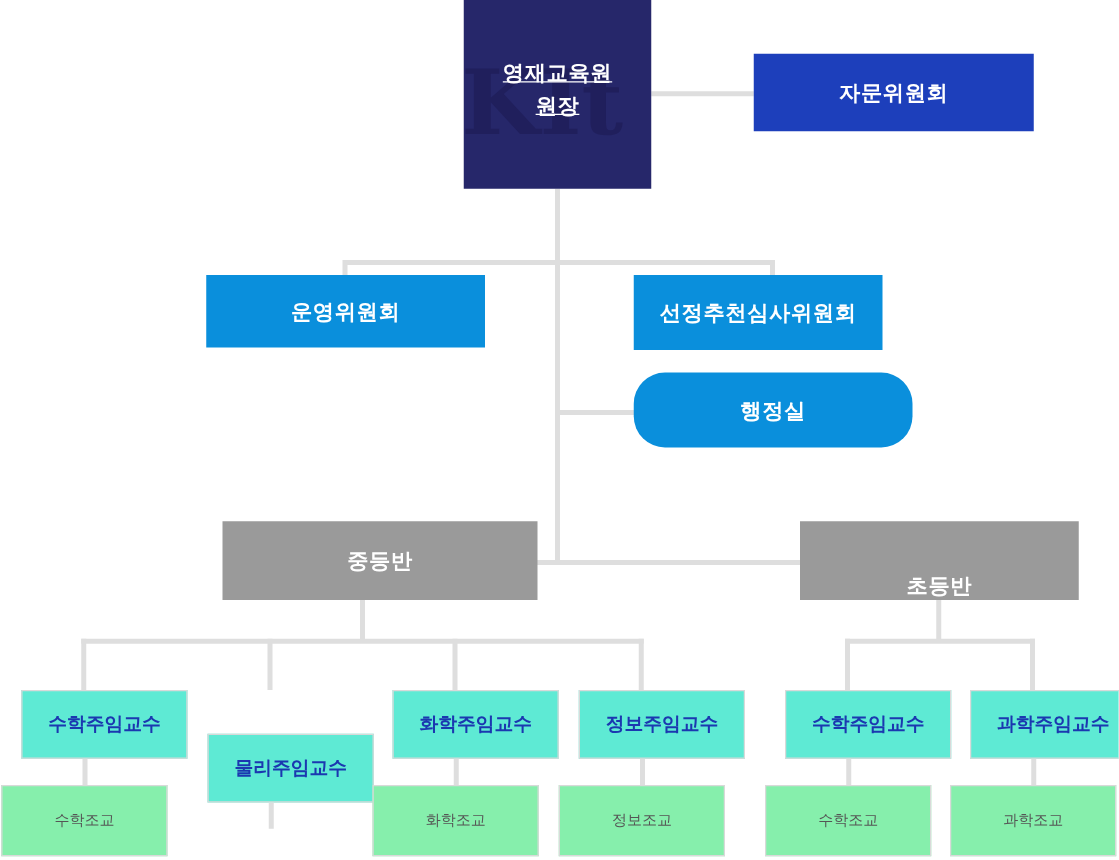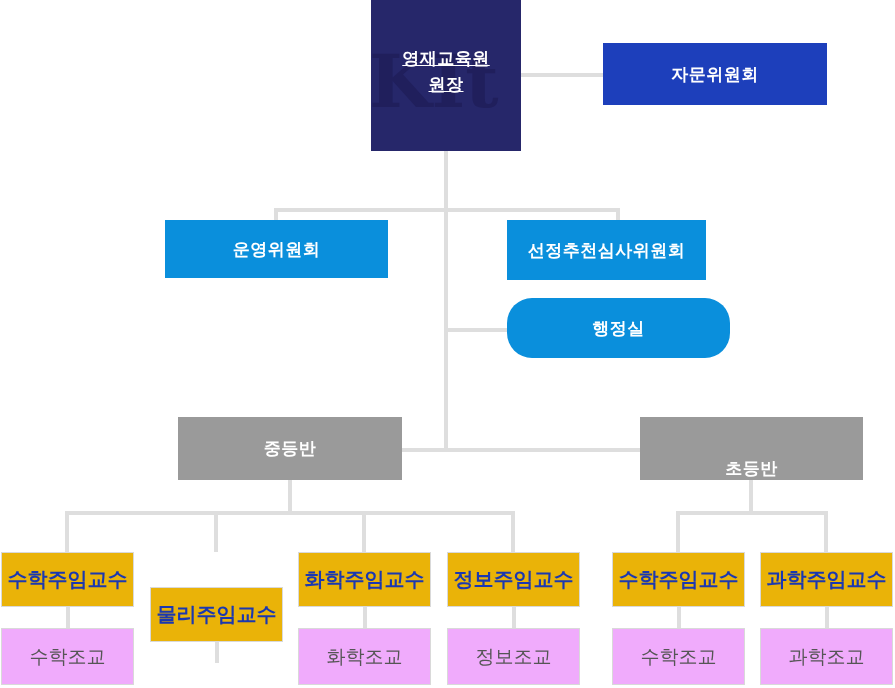--- a/index.html
+++ b/index.html
@@ -20,34 +20,34 @@
             flex-direction:column;line-height:26px;overflow:hidden;}
   .director .label{position:relative;z-index:2;margin-top:-8px;text-decoration:underline;}
   .watermark{position:absolute;z-index:1;left:-2px;top:36px;width:160px;
              font-family:"DejaVu Serif", serif;font-weight:bold;font-size:72px;
              color:var(--watermark);letter-spacing:0px;line-height:92px;text-align:left;}
 
   .advisory{left:603px;top:43px;width:224px;height:62px;background:var(--royal);}
   .steering{left:165px;top:220px;width:223px;height:58px;background:var(--blue);}
   .selection{left:507px;top:220px;width:199px;height:60px;background:var(--blue);}
   .admin{left:507px;top:298px;width:223px;height:60px;background:var(--blue);border-radius:25px;}
-  .middle{left:178px;top:417px;width:224px;height:63px;background:var(--gray);}
+  .middle{left:178px;top:417px;width:252px;height:63px;background:var(--gray);}
   .elementary{left:640px;top:417px;width:223px;height:63px;background:var(--gray);align-items:flex-end;}
 
   .conn{position:absolute;background:var(--line);}
 
   .unit{position:absolute;top:552px;width:133px;height:133px;}
-  .unit .prof{position:absolute;left:0;top:0;width:133px;height:55px;
-              background:#eab308;border:1px solid var(--border);
+  .unit .prof{position:absolute;left:16px;top:0;width:133px;height:55px;
+              background:#5eead4;border:1px solid var(--border);
               display:flex;align-items:center;justify-content:center;
-              color:var(--prof-text);font-weight:bold;font-size:20px;}
+              color:var(--prof-text);font-weight:bold;font-size:15px;}
   .unit .asst{position:absolute;left:0;top:76px;width:133px;height:57px;
-              background:#f0abfc;border:1px solid var(--border);
+              background:#86efac;border:1px solid var(--border);
               display:flex;align-items:center;justify-content:center;
-              color:var(--asst-text);font-weight:500;font-size:19px;}
+              color:var(--asst-text);font-weight:500;font-size:12px;}
   .unit .link{position:absolute;left:50%;margin-left:-2px;top:55px;width:4px;height:21px;
               background:var(--line);}
 </style>
 </head>
 <body>
 
 <div class="chart">
 
   <div class="conn" style="left:521px;top:73px;width:82px;height:4px;"></div>
   <div class="conn" style="left:444px;top:151px;width:4px;height:301px;"></div>

